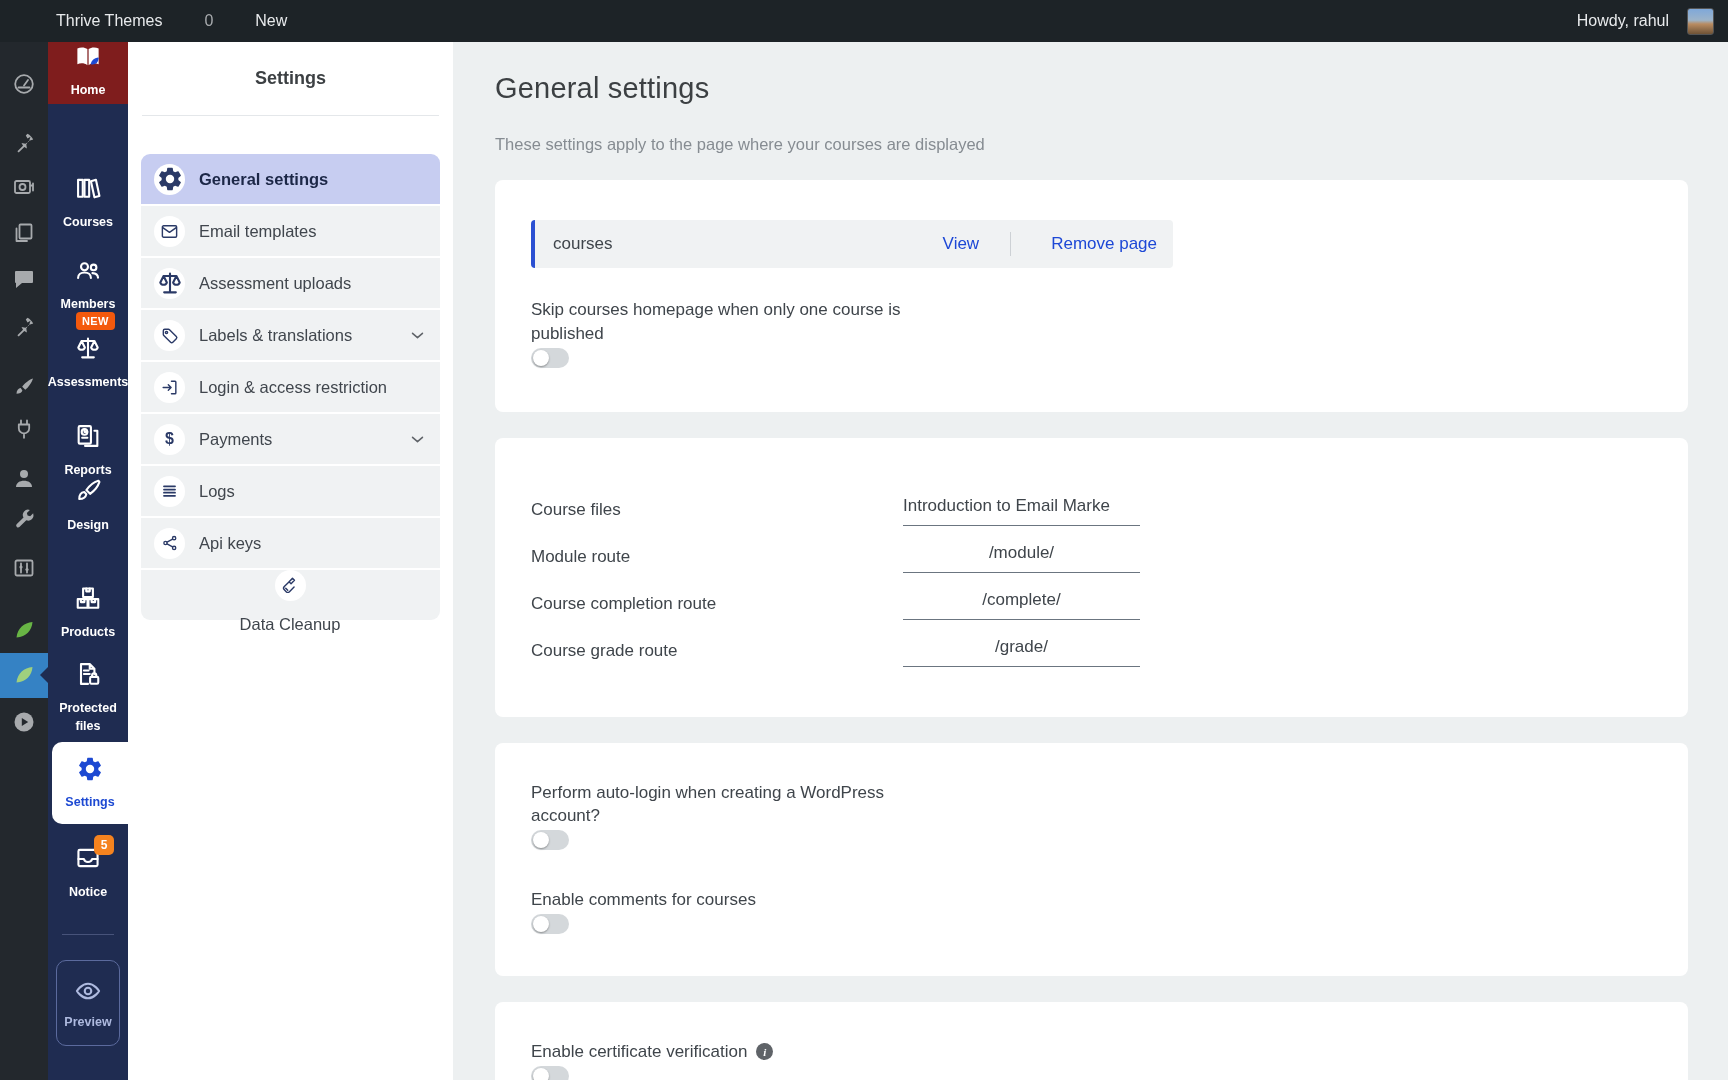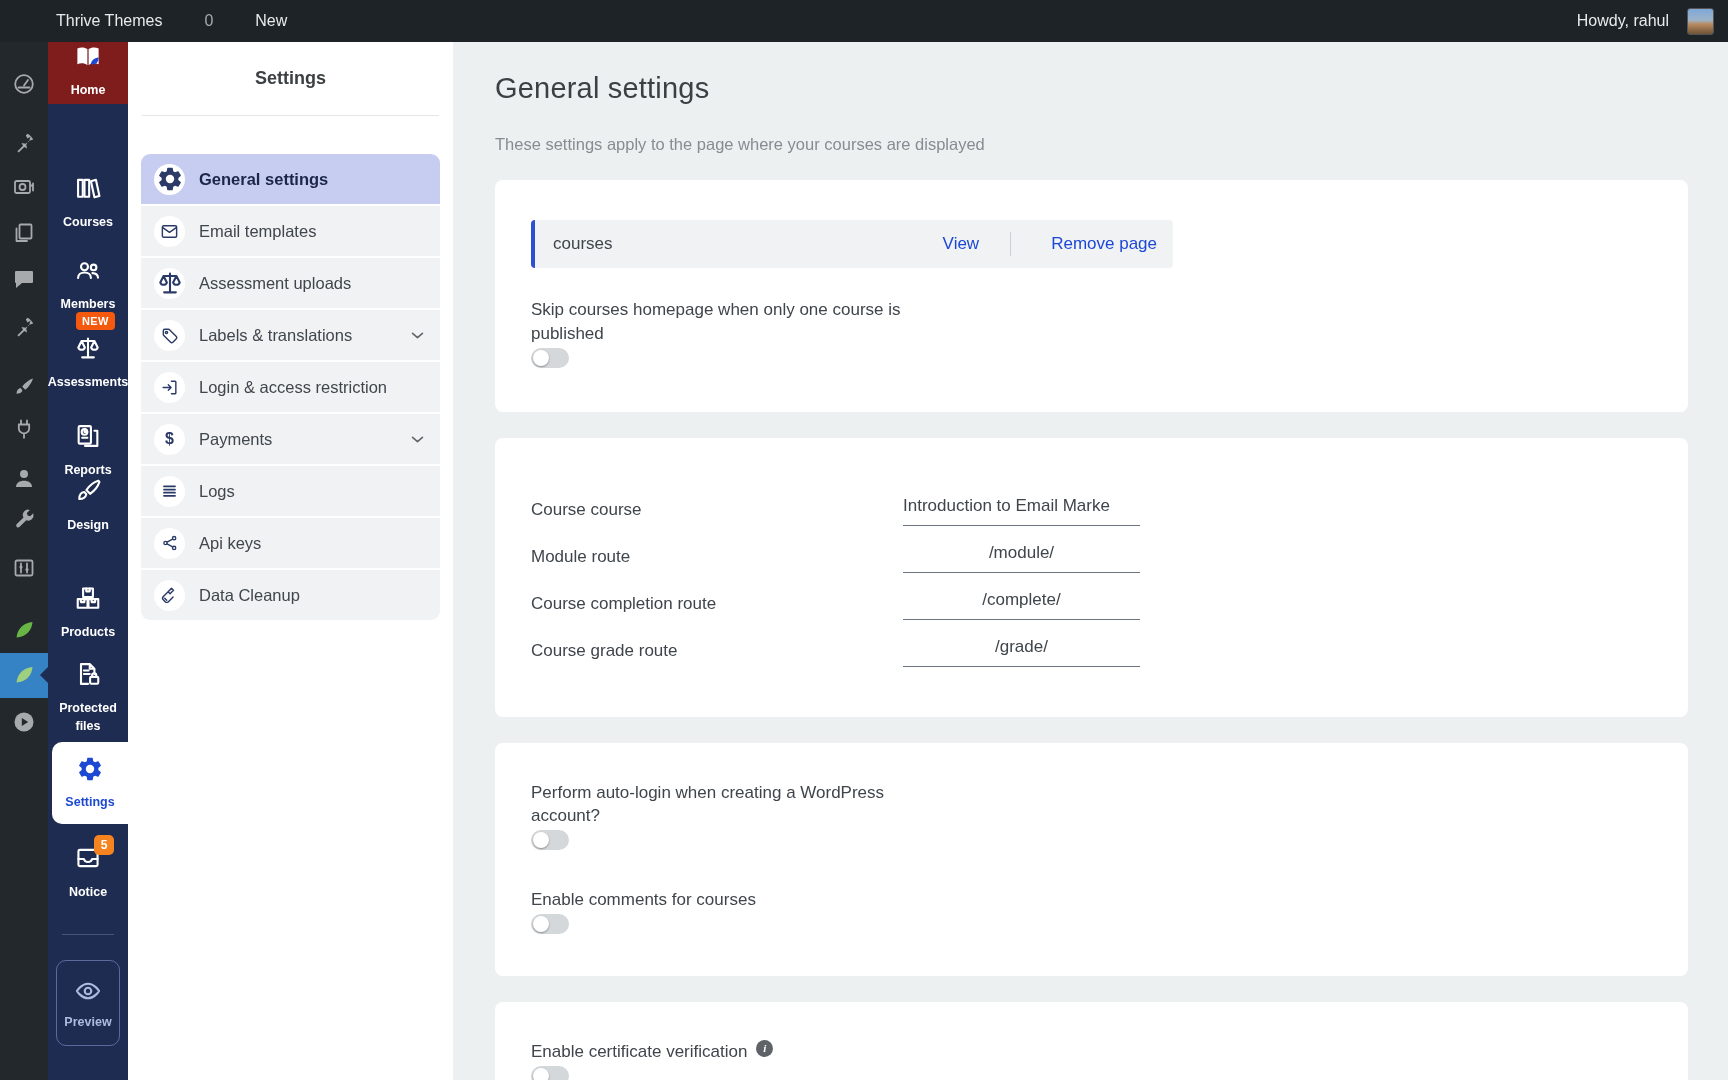--- a/index.html
+++ b/index.html
@@ -53,21 +53,21 @@
   .preview-btn .tlabel { color:#aebadf; font-size:12.5px; font-weight:700; }
 
   
   .panel { width:325px; height:100%; background:#fff; flex:none; padding-top:26px; }
   .panel-title { text-align:center; font-size:18px; font-weight:700; color:#3c4043; }
   .panel-divider { margin:26px 14px 0 14px; border-top:1px solid #e4e7ea; }
   .menu { margin:38px 13px 0 13px; }
   .menu-item { display:flex; align-items:center; gap:14px; height:50px; padding:0 14px 0 13px;
     background:#f0f2f3; margin-bottom:2px; cursor:pointer; position:relative; }
   .menu-item:first-child { border-radius:9px 9px 0 0; }
-  .menu-item:last-child { border-radius:0 0 9px 9px; margin-bottom:0; }
+  .menu-item:last-child { border-radius:0 0 9px 9px; margin-bottom:0;flex-direction:column; }
   .menu-item.active { background:#c7cdf1; }
   .menu-item .mi-circle { width:31px; height:31px; border-radius:50%; background:#fff; flex:none;
     display:flex; align-items:center; justify-content:center; color:#2b3a67; }
   .menu-item .mi-label { font-size:16.5px; font-weight:500; color:#40464d; }
   .menu-item.active .mi-label { color:#1c2747; font-weight:700; }
   .menu-item .mi-chevron { margin-left:auto; color:#5f6368; }
 
   
   .main { flex:1; padding:30px 40px 0 42px; }
   .page-title { font-size:29px; font-weight:500; color:#3c4043; letter-spacing:.2px; }
@@ -97,21 +97,21 @@
   .route-label { width:372px; font-size:17px; color:#3f454b; flex:none; }
   .route-input { width:237px; border:none; border-bottom:1px solid #6b7580; background:transparent;
     font-family:inherit; font-size:17px; color:#3f454b; text-align:center; padding:2px 0 9px 0; outline:none; }
   .route-input.left { text-align:left; }
 
   .card3 { padding:38px 36px 42px 36px; }
   .card3 .toggle-row:first-child { margin-top:0; }
   .card3 .toggle-row + .toggle-row { margin-top:38px; }
 
   .card4 { padding:38px 36px 40px 36px; }
-  .label-with-info { display:flex; align-items:flex-start; gap:9px; }
+  .label-with-info { display:flex; align-items:center; gap:9px; }
   .info-dot { width:17px; height:17px; border-radius:50%; background:#5f6368; color:#fff;
     font-size:11px; font-weight:700; display:flex; align-items:center; justify-content:center;
     font-family:"Liberation Serif","DejaVu Serif",serif; font-style:italic; cursor:pointer; }
 </style>
 </head>
 <body>
 
 <div class="adminbar">
   <div class="left">
     <div class="ab-item">
@@ -465,21 +465,21 @@
           <span class="toggle">
               <span class="knob"></span>
             </span>
         </div>
       </div>
     </div>
 
     <div class="card card2">
       <div class="card-inner" id="routesList">
           <div class="route-row">
-            <span class="route-label">Course course</span>
+            <span class="route-label">Course files</span>
             <input class="route-input left" value="Introduction to Email Marke" style="">
           </div>
           <div class="route-row">
             <span class="route-label">Module route</span>
             <input class="route-input" value="/module/" style="">
           </div>
           <div class="route-row">
             <span class="route-label">Course completion route</span>
             <input class="route-input" value="/complete/" style="">
           </div>

